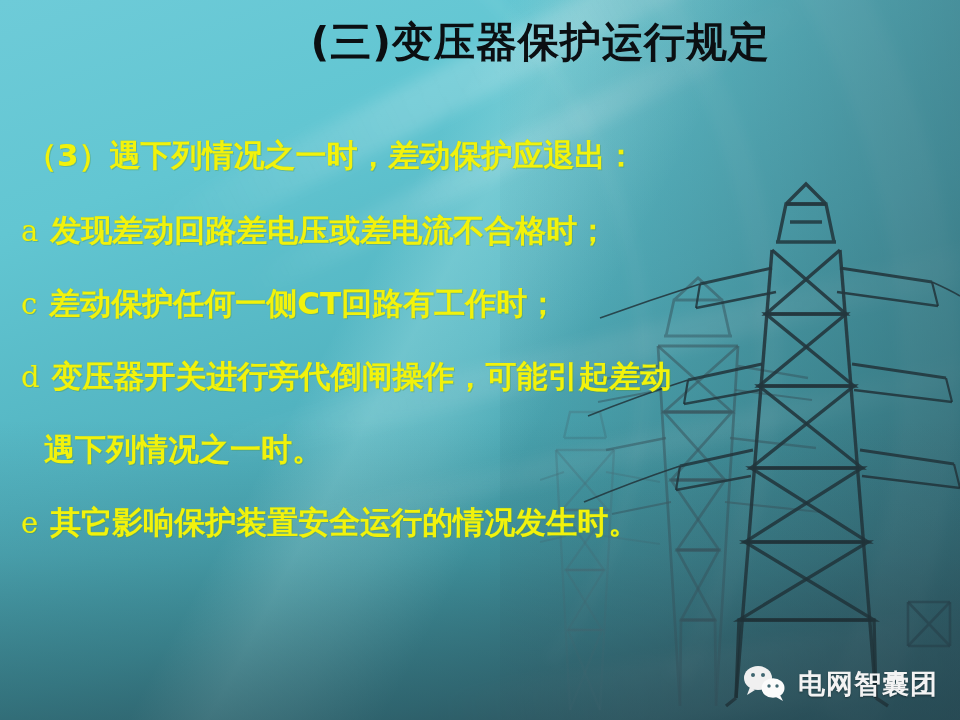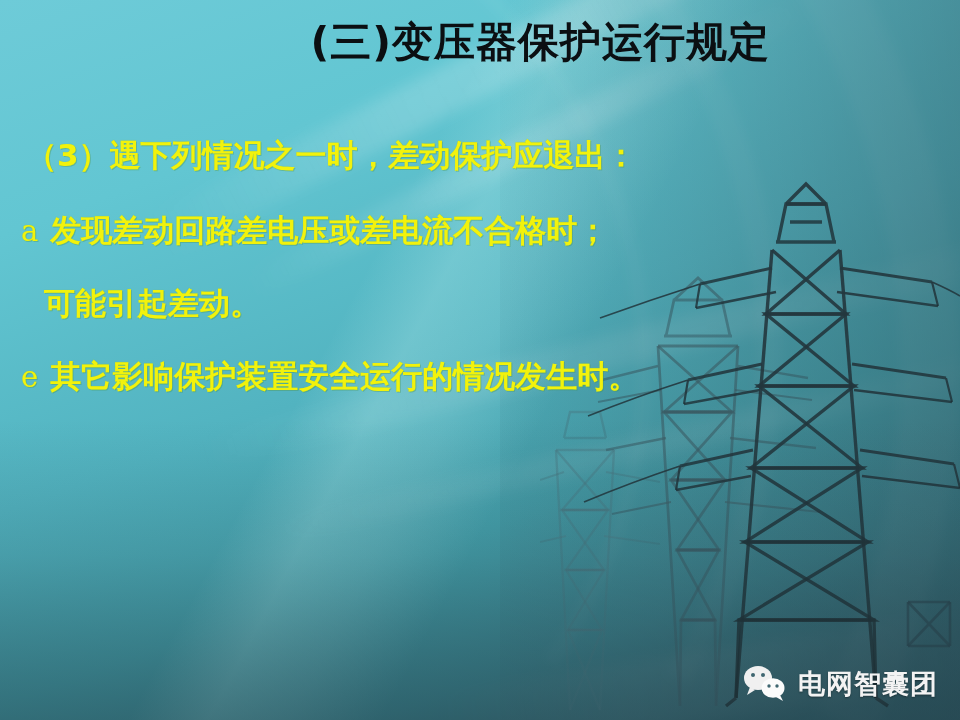--- a/index.html
+++ b/index.html
@@ -291,23 +291,29 @@
 
   <div class="body">
 
     <div class="line line-heading">（3）遇下列情况之一时，差动保护应退出：</div>
 
     <div class="line line-item">
       <span class="marker">a</span><span>发现差动回路差电压或差电流不合格时；</span>
     </div>
 
 
-
-
-    <div class="line line-cont">可能引起差动。</div>
+    <div class="line line-item">
+      <span class="marker">c</span><span>差动保护任何一侧CT回路有工作时；</span>
+    </div>
+
+    <div class="line line-item">
+      <span class="marker">d</span><span>变压器开关进行旁代倒闸操作，可能引起差动</span>
+    </div>
+
+    <div class="line line-cont">遇下列情况之一时。</div>
 
     <div class="line line-item">
       <span class="marker">e</span><span>其它影响保护装置安全运行的情况发生时。</span>
     </div>
 
   </div>
 
   <div class="watermark">
     <span class="wechat-icon">
       <svg viewBox="0 0 44 38" aria-hidden="true">

